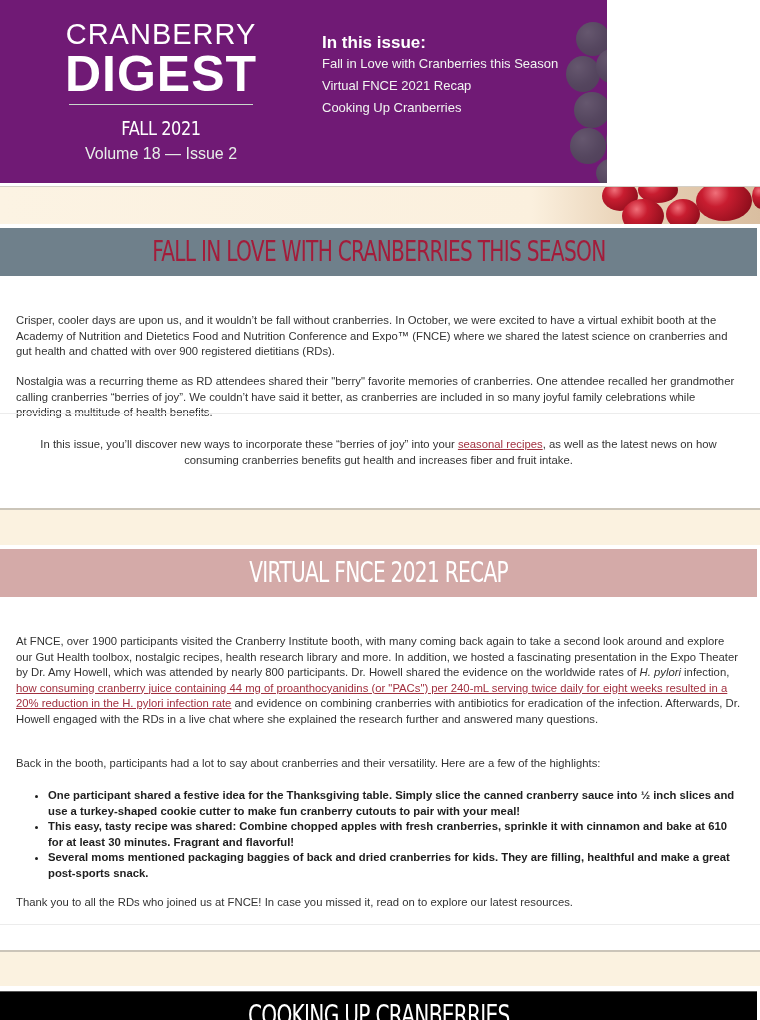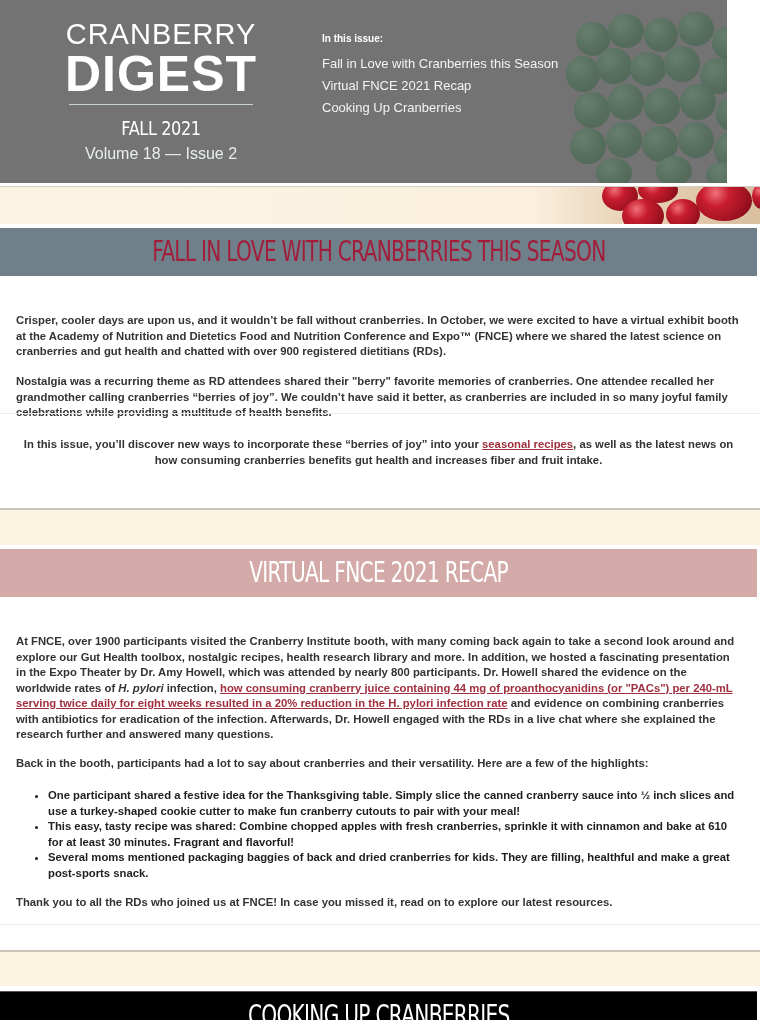--- a/index.html
+++ b/index.html
@@ -1,40 +1,40 @@
 <!DOCTYPE html>
 <html><head>
   <meta charset="utf-8">
   <style>
     * { box-sizing: border-box; margin: 0; padding: 0; }
     html, body { width: 760px; height: 1020px; overflow: hidden; background: #ffffff; }
     body { font-family: "Liberation Sans", sans-serif; color: #333333; position: relative; }
 
     
     .masthead {
-      position: absolute; left: 0; top: 0; width: 727px; height: 183px;
-      background: #737373; overflow: hidden;
+      position: absolute; left: 0; top: 0; width: 607px; height: 183px;
+      background: #701a75; overflow: hidden;
     }
     .berry-bg {
       position: absolute; left: 566px; top: 12px; width: 190px; height: 171px;
       opacity: 0.55;
     }
     .berry-bg .b {
       position: absolute; border-radius: 50%;
       background: radial-gradient(circle at 35% 30%, #5e8a6a 0%, #3f6a4d 55%, #355d42 100%);
     }
     .brand { position: absolute; left: 62px; top: 18px; width: 198px; text-align: center; color: #ffffff; }
     .brand-top { font-size: 29px; letter-spacing: 1px; font-weight: normal; line-height: 32px; }
     .brand-main { font-size: 50px; font-weight: bold; letter-spacing: 1px; line-height: 48px; margin-top: 0px; }
     .brand-rule { width: 184px; height: 1px; background: #c9d8cc; margin: 6px auto 0; }
     .brand-season { font-family: "DejaVu Sans", sans-serif; font-size: 19px; margin-top: 12px; letter-spacing: -0.5px; transform: scaleX(0.85); }
     .brand-vol { font-size: 16px; margin-top: 6px; color: #e8efe9; }
 
     .toc { position: absolute; left: 322px; top: 33px; color: #ffffff; }
-    .toc-title { font-size: 10px; font-weight: bold; margin-bottom: 9px; }
+    .toc-title { font-size: 17px; font-weight: bold; }
     .toc-item { font-size: 13px; line-height: 22px; display: block; color: #f2f5f2; text-decoration: none; }
 
     
     .strip {
       position: absolute; left: 0; top: 186px; width: 760px; height: 38px;
       background: linear-gradient(90deg, #fcf3e3 0%, #fbf0de 70%, #e9d3b8 82%, #d9bea0 100%);
       border-top: 1px solid #d3cfc6; overflow: hidden;
     }
     .cb { position: absolute; border-radius: 50%;
       background: radial-gradient(circle at 35% 30%, #f0707a 0%, #c81d30 30%, #8f0e1c 80%, #6e0a15 100%); }
@@ -44,21 +44,21 @@
       position: absolute; left: 0; width: 757px; height: 48px; text-align: center;
       font-family: "DejaVu Sans", sans-serif; font-weight: normal; font-size: 28px;
       line-height: 48px; letter-spacing: -1px;
     }
     .section-head span { display: inline-block; transform: scaleX(0.72); transform-origin: center; white-space: nowrap; }
     .head-1 { top: 228px; background: #6f808b; color: #a31c3a; }
     .head-2 { top: 549px; background: #d4aaa8; color: #ffffff; }
     .head-3 { top: 991px; height: 40px; background: #000000; color: #ffffff; border-top: 1px solid #555; }
 
     
-    .body-text { position: absolute; left: 16px; width: 725px; font-size: 11.3px; line-height: 15.5px; color: #333333; font-weight: bold; }
+    .body-text { position: absolute; left: 16px; width: 725px; font-size: 11.3px; line-height: 15.5px; color: #333333; }
     .body-text p { margin: 0; }
     .body-text a { color: #a1303f; text-decoration: underline; }
     .p1 { top: 313px; }
     .p2 { top: 374px; }
     .p3 { top: 437px; text-align: center; }
 
     .divider-light { position: absolute; left: 0; width: 760px; height: 1px; background: #ececec; }
     .cream-band {
       position: absolute; left: 0; width: 760px; background: #fbf2e0;
       border-top: 2px solid #cbc5b9;

